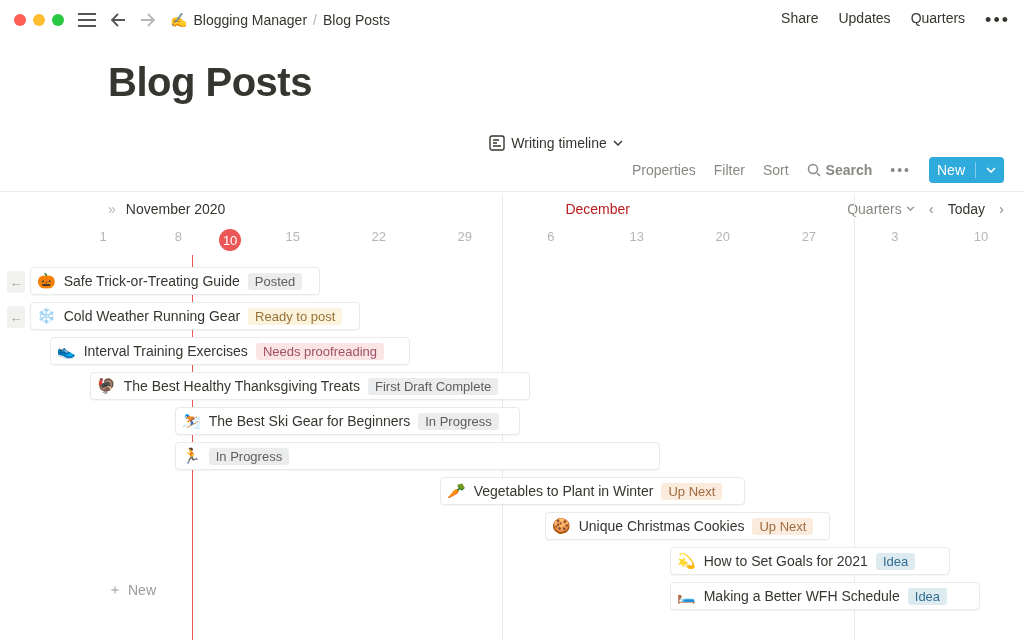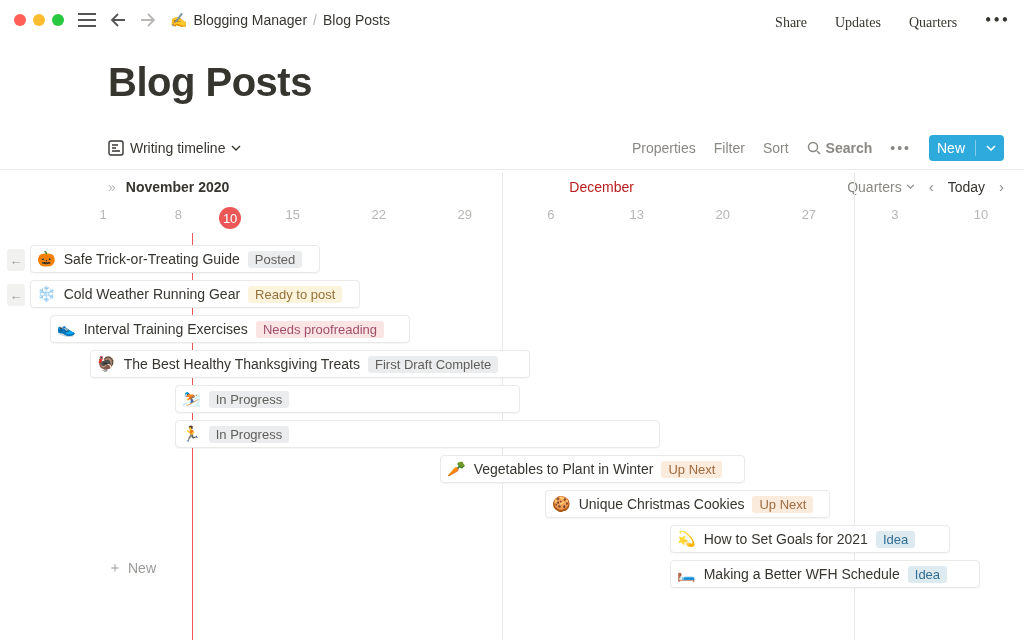--- a/index.html
+++ b/index.html
@@ -21,38 +21,39 @@
 }
 .traffic { display: flex; gap: 7px; }
 .traffic span { width: 12px; height: 12px; border-radius: 50%; display: block; }
 .t-red { background: #ff5f57; }
 .t-yellow { background: #febc2e; }
 .t-green { background: #28c840; }
 .icon-btn { color: #777; cursor: pointer; display: flex; align-items: center; justify-content: center; }
 .breadcrumb { display: flex; align-items: center; gap: 6px; color: #37352f; }
 .breadcrumb .sep { color: #b7b6b4; }
 .breadcrumb .crumb { cursor: pointer; }
-.topbar-right { margin-left: auto; display: flex; gap: 28px; align-items: flex-end; color: #37352f; font-family: Liberation Serif, serif; }
+.topbar-right { margin-left: auto; display: flex; gap: 20px; align-items: flex-start; color: #37352f; }
 .topbar-right span { cursor: pointer; }
 .dots { font-size: 18px; letter-spacing: 2px; }
 
 .page {
   padding: 20px 0 0 108px;
 }
 .page-title {
   font-size: 40px;
   font-weight: 700;
   letter-spacing: -0.5px;
 }
 
 .viewbar {
   display: flex;
   align-items: center;
   padding: 30px 20px 8px 108px;
   gap: 6px;
+  flex-direction: column;
 }
 .view-selector {
   display: flex;
   align-items: center;
   gap: 6px;
   font-weight: 500;
   cursor: pointer;
 }
 .viewbar-right { margin-left: auto; display: flex; align-items: center; gap: 18px; color: #8a8883; }
 .viewbar-right .vb-item { cursor: pointer; }
@@ -70,21 +71,21 @@
 }
 .new-btn .divider { width: 1px; height: 16px; background: rgba(255,255,255,0.4); }
 
 .timeline-hdr {
   border-top: 1px solid #e9e9e7;
   padding: 8px 20px 0 108px;
   display: flex;
   align-items: center;
   gap: 10px;
 }
-.month-cur { font-weight: 700; }
+.month-cur { font-weight: 400; }
 .month-next { margin-left: 330px; font-weight: 500; color: #b91c1c; }
 .tl-right { margin-left: auto; display: flex; align-items: center; gap: 14px; color: #8a8883; }
 .tl-right .nav { cursor: pointer; font-size: 15px; }
 .today-lbl { color: #37352f; font-weight: 500; }
 
 .grid-wrap {
   position: relative;
   margin-top: 8px;
 }
 .day-row {
@@ -314,20 +315,21 @@
         <span class="title">Interval Training Exercises</span>
         <span class="tag tag-pink">Needs proofreading</span>
       </div>
       <div class="bar" style="left: 90px; top: 105px; width: 440px;">
         <span class="emoji">🦃</span>
         <span class="title">The Best Healthy Thanksgiving Treats</span>
         <span class="tag tag-gray">First Draft Complete</span>
       </div>
       <div class="bar" style="left: 175px; top: 140px; width: 345px;">
         <span class="emoji">⛷️</span>
+        <span class="title">The Best Ski Gear for Beginners</span>
         <span class="tag tag-gray">In Progress</span>
       </div>
       <div class="bar" style="left: 175px; top: 175px; width: 485px;">
         <span class="emoji">🏃</span>
         <span class="tag tag-gray">In Progress</span>
       </div>
       <div class="bar" style="left: 440px; top: 210px; width: 305px;">
         <span class="emoji">🥕</span>
         <span class="title">Vegetables to Plant in Winter</span>
         <span class="tag tag-orange">Up Next</span>

